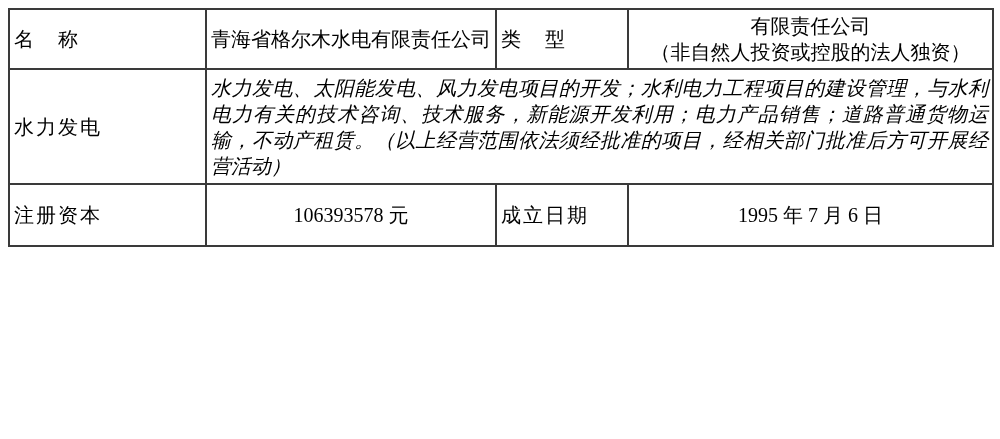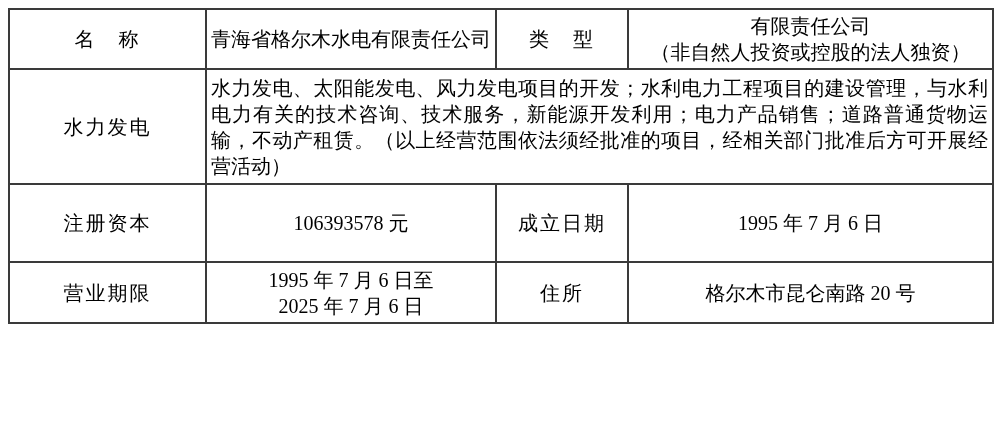--- a/index.html
+++ b/index.html
@@ -23,30 +23,30 @@
   }
   table.reg-table td {
     border: 2px solid #3a3a3a;
     vertical-align: middle;
     font-size: 20px;
     line-height: 26px;
     padding: 2px 4px;
     overflow: hidden;
   }
   td.label-cell {
-    text-align: center;
     letter-spacing: 2px;
   }
   td.value-cell {
     text-align: center;
   }
   td.scope-cell {
     text-align: justify;
     padding: 4px 7px;
     line-height: 27px;
+    font-style: italic;
   }
   .two-line div {
     line-height: 26px;
   }
 </style>
 </head>
 <body>
 
 <table class="reg-table">
   <colgroup>
@@ -62,29 +62,20 @@
       <td class="label-cell">类　型</td>
       <td class="value-cell two-line">
         <div>有限责任公司</div>
         <div>（非自然人投资或控股的法人独资）</div>
       </td>
     </tr>
     <tr style="height:115px">
       <td class="label-cell">水力发电</td>
       <td class="scope-cell" colspan="3">水力发电、太阳能发电、风力发电项目的开发；水利电力工程项目的建设管理，与水利电力有关的技术咨询、技术服务，新能源开发利用；电力产品销售；道路普通货物运输，不动产租赁。（以上经营范围依法须经批准的项目，经相关部门批准后方可开展经营活动）</td>
     </tr>
-    <tr style="height:78px">
+    <tr style="height:62px">
       <td class="label-cell">注册资本</td>
       <td class="value-cell">106393578 元</td>
       <td class="label-cell">成立日期</td>
       <td class="value-cell">1995 年 7 月 6 日</td>
     </tr>
-    <tr style="height:61px">
-      <td class="label-cell">营业期限</td>
-      <td class="value-cell two-line">
-        <div>1995 年 7 月 6 日至</div>
-        <div>2025 年 7 月 6 日</div>
-      </td>
-      <td class="label-cell">住所</td>
-      <td class="value-cell">格尔木市昆仑南路 20 号</td>
-    </tr>
   </tbody>
 </table>
 
 </body></html>

